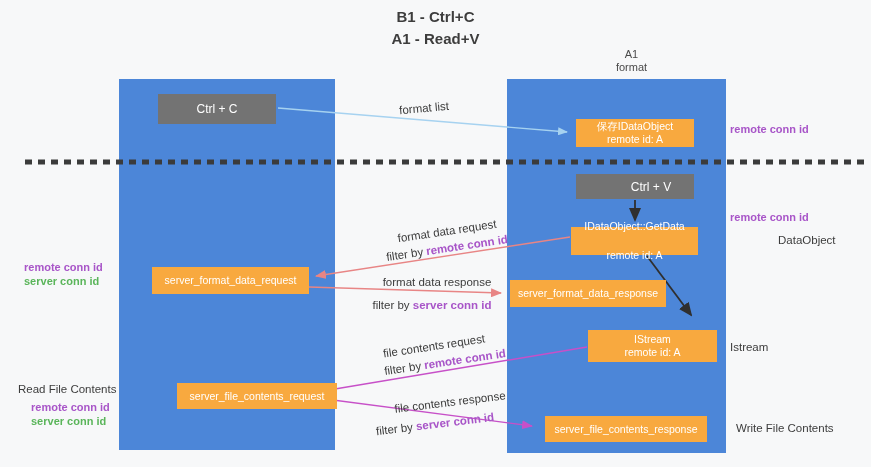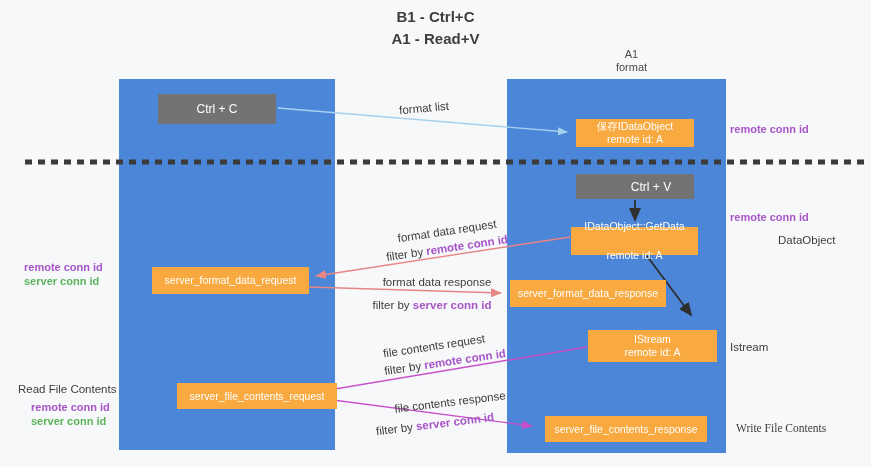--- a/index.html
+++ b/index.html
@@ -140,21 +140,21 @@
 
   <div class="flow-label rot7" style="left:450px;top:402px;">file contents response</div>
   <div class="flow-label rot7" style="left:435px;top:424px;">
     <span>filter by </span><span class="purple">server conn id</span>
   </div>
 
   <div class="side-label purple idblock" style="left:730px;top:123px;">remote conn id</div>
   <div class="side-label purple idblock" style="left:730px;top:211px;">remote conn id</div>
   <div class="side-label" style="left:730px;top:234px;margin-left:48px;">DataObject</div>
   <div class="side-label" style="left:730px;top:341px;">Istream</div>
-  <div class="side-label" style="left:736px;top:422px;font-family:Liberation Serif, serif;">Write File Contents</div>
+  <div class="side-label" style="left:736px;top:422px;">Write File Contents</div>
 
   <div class="side-label idblock" style="left:24px;top:261px;">
     <div class="purple">remote conn id</div>
     <div class="greenid">server conn id</div>
   </div>
   <div class="side-label" style="left:10px;top:383px;margin-left:8px;">Read File Contents</div>
   <div class="side-label idblock" style="left:31px;top:401px;">
     <div class="purple">remote conn id</div>
     <div class="greenid">server conn id</div>
   </div>

